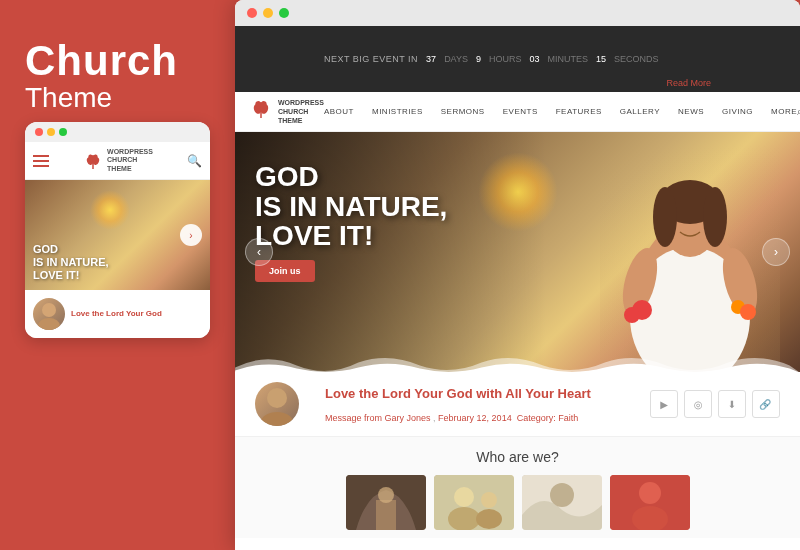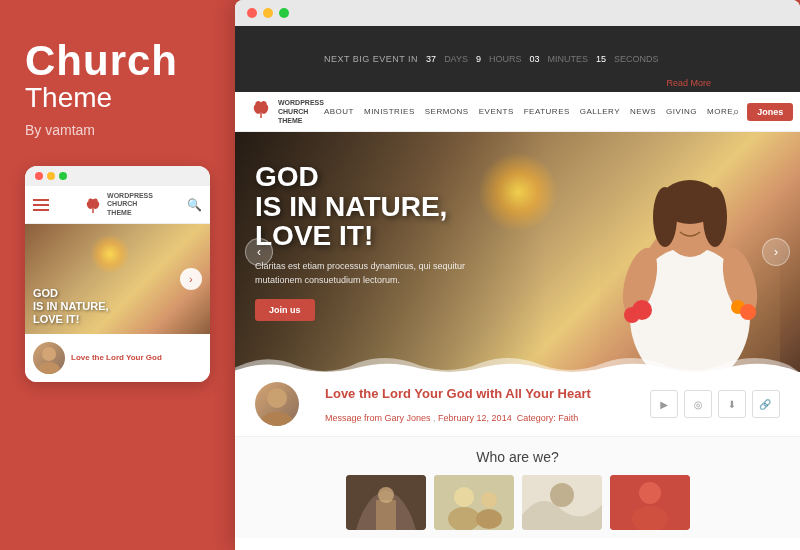--- a/index.html
+++ b/index.html
@@ -233,21 +233,21 @@
     }
     .site-logo-text {
       font-size: 7px;
       font-weight: bold;
       color: #444;
       text-transform: uppercase;
       line-height: 1.3;
     }
     .site-nav-links {
       display: flex;
-      gap: 10px;
+      gap: 18px;
       align-items: center;
     }
     .site-nav-link {
       font-size: 8px;
       color: #444;
       text-transform: uppercase;
       letter-spacing: 0.5px;
       cursor: pointer;
       white-space: nowrap;
     }
@@ -435,21 +435,20 @@
     .who-img-2 { background: linear-gradient(135deg, #c0b090, #e8d8b0, #f0e8d0); }
     .who-img-3 { background: linear-gradient(135deg, #d0c8b8, #f8f0e0, #e0d8c8); }
     .who-img-4 { background: linear-gradient(135deg, #c94a3f, #e06050, #d87060); }
   </style>
 </head>
 <body>
 
 <div class="left-panel">
   <h1 class="title-church">Church</h1>
   <h2 class="title-theme">Theme</h2>
-  <p class="by-author">By vamtam</p>
 
   <div class="mobile-mockup">
     <div class="mobile-top-bar">
       <div class="mobile-dot red"></div>
       <div class="mobile-dot yellow"></div>
       <div class="mobile-dot green"></div>
     </div>
     <div class="mobile-nav">
       <div class="mobile-hamburger">
         <span></span>
@@ -556,21 +555,20 @@
 
   <div class="site-hero">
     <div class="hero-sun"></div>
     <div class="hero-overlay"></div>
     <div class="hero-content">
       <div class="hero-title">
         <div>GOD</div>
         <div>IS IN NATURE,</div>
         <div>LOVE IT!</div>
       </div>
-      <p class="hero-subtitle">Claritas est etiam processus dynamicus, qui sequitur mutationem consuetudium lectorum.</p>
       <button class="join-btn">Join us</button>
     </div>
 
     <div class="hero-woman">
       <svg width="160" height="230" viewBox="0 0 160 230" xmlns="http://www.w3.org/2000/svg">
 
         <ellipse cx="80" cy="160" rx="55" ry="80" fill="#d4956a"></ellipse>
 
         <ellipse cx="80" cy="175" rx="60" ry="70" fill="#f8f5f0"></ellipse>
 

